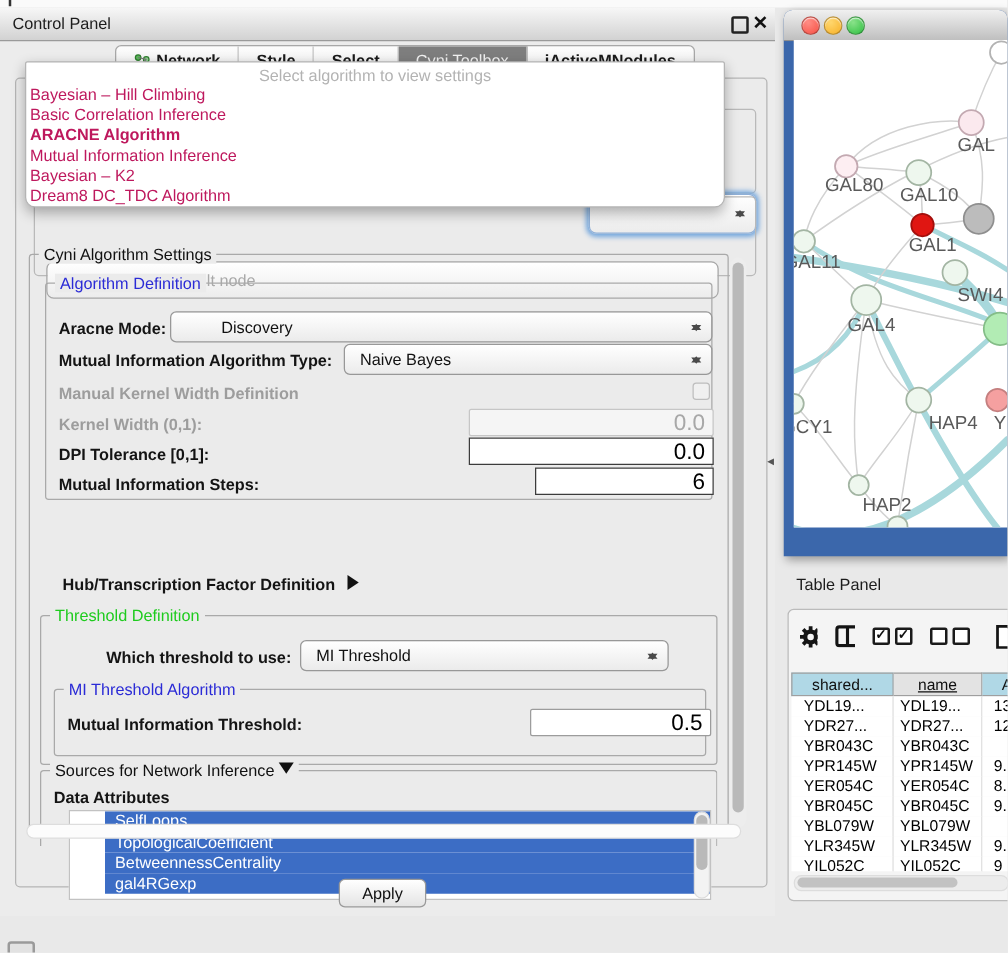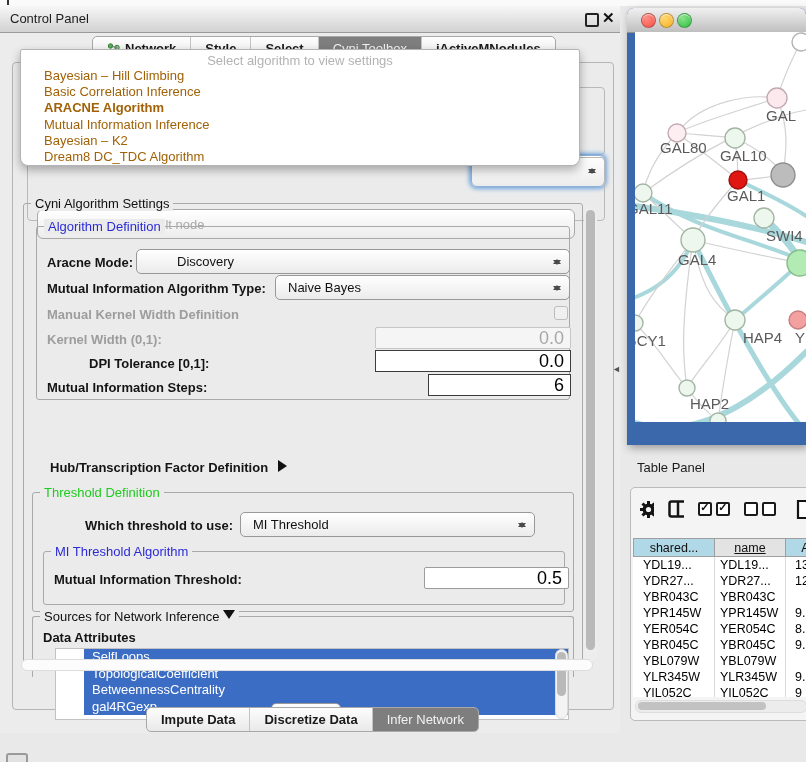--- a/index.html
+++ b/index.html
@@ -20,21 +20,21 @@
   #cp-tabs{left:92px;top:30px;height:24px;}
   
   #cp-body{left:12px;top:56px;width:600px;height:646px;border:1px solid #b5b5b5;border-radius:4px;background:#ebebeb;}
   
   .gfrag{border:1px solid #b9b9b9;border-radius:4px;}
   #frag-combo-ring{left:458px;top:92px;width:132px;height:30px;background:linear-gradient(#fff,#ececec);border:1px solid #8fb0d8;border-radius:6px;box-shadow:0 0 4px 2px #74a7dd;}
   #frag-combo2{left:24px;top:146px;width:538px;height:30px;background:linear-gradient(#fff,#ececec);border:1px solid #a8a8a8;border-radius:6px;font-size:13px;color:#a9a9a9;line-height:30px;padding-left:14px;box-sizing:border-box;overflow:hidden;}
   
   #popup{left:20px;top:49px;width:558px;height:115px;background:#fff;border:1px solid #b4b4b4;border-radius:2px 2px 8px 8px;box-shadow:0 4px 10px rgba(0,0,0,.3);overflow:hidden;}
   #popup-placeholder{width:100%;text-align:center;font-size:13px;color:#b3b3b3;padding-top:3px;height:15px;}
-  .algo-opt{font-size:13px;color:#a16207;line-height:16.2px;padding-left:3px;white-space:nowrap;margin-left:20px;}
+  .algo-opt{font-size:13px;color:#be185d;line-height:16.2px;padding-left:3px;white-space:nowrap;}
   .algo-opt.hl{font-weight:bold;}
   
   .gb{border:1px solid #a9a9a9;border-radius:3px;}
   .gb-label{position:absolute;top:-8px;left:7px;background:#ebebeb;padding:0 4px;font-size:13px;color:#111;white-space:nowrap;}
   .gb-label.blue{color:#2b2bd6;}
   .gb-label.green{color:#1ecb1e;}
   .flabel{font-size:13px;font-weight:bold;color:#141414;white-space:nowrap;}
   .flabel.dis{color:#9d9d9d;}
   .tf{background:#fff;border:1px solid #3c3c3c;font-size:18px;color:#000;text-align:right;padding:0 6px;line-height:20px;box-sizing:border-box;}
   .tf.soft{border:1px solid #9c9c9c;border-radius:2px;}
@@ -134,21 +134,21 @@
         <div class="abs gb" style="left:12px;top:22px;width:532px;height:172px;">
           <span class="gb-label blue">Algorithm Definition</span>
           <div class="abs flabel" style="left:10px;top:28px;">Aracne Mode:</div>
           <div class="abs combo" style="left:99px;top:22px;width:434px;height:25px;padding-left:40px;"><span>Discovery</span><span class="spin"></span></div>
           <div class="abs flabel" style="left:10px;top:54px;">Mutual Information Algorithm Type:</div>
           <div class="abs combo" style="left:238px;top:48px;width:295px;height:25px;"><span>Naive Bayes</span><span class="spin"></span></div>
           <div class="abs flabel dis" style="left:10px;top:80px;">Manual Kernel Width Definition</div>
           <div class="abs chk" style="left:517px;top:79px;"></div>
           <div class="abs flabel dis" style="left:10px;top:105px;">Kernel Width (0,1):</div>
           <div class="abs tf dis" style="left:338px;top:100px;width:196px;height:22px;">0.0</div>
-          <div class="abs flabel" style="left:10px;top:129px;margin-left:42px;">DPI Tolerance [0,1]:</div>
+          <div class="abs flabel" style="left:10px;top:129px;">DPI Tolerance [0,1]:</div>
           <div class="abs tf" style="left:338px;top:123px;width:196px;height:22px;">0.0</div>
           <div class="abs flabel" style="left:10px;top:153px;">Mutual Information Steps:</div>
           <div class="abs tf" style="left:391px;top:147px;width:143px;height:22px;">6</div>
         </div>
 
         <div class="abs flabel" style="left:26px;top:256px;font-weight:bold;"><span>Hub/Transcription Factor Definition</span> <span class="tri right" style="margin-left:6px;"></span></div>
 
         <div class="abs gb" style="left:8px;top:288px;width:540px;height:118px;">
           <span class="gb-label green">Threshold Definition</span>
           <div class="abs flabel" style="left:52px;top:25px;">Which threshold to use:</div>
@@ -177,31 +177,20 @@
         <div class="abs vtrack" style="left:560px;top:2px;width:13px;height:456px;background:#ededed;border:none;">
           <div class="vthumb" style="left:2px;top:4px;width:9px;height:440px;"></div>
         </div>
       </div>
 
       <div class="abs htrack" style="left:8px;top:596px;width:570px;height:10px;"></div>
 
       <div class="abs btn" style="left:258px;top:616px;width:68px;height:21px;line-height:21px;margin-top:24px;">Apply</div>
     </div>
 
-    <div class="abs tabbar" style="left:146px;top:701px;height:23px;">
-      <div class="tab">
-          <span>Impute Data</span>
-        </div>
-      <div class="tab">
-          <span>Discretize Data</span>
-        </div>
-      <div class="tab sel">
-          <span>Infer Network</span>
-        </div>
-    </div>
   </div>
 
   <div class="abs" id="popup">
     <div id="popup-placeholder">Select algorithm to view settings</div>
     <div id="algo-options">
         <div class="algo-opt">Bayesian – Hill Climbing</div>
         <div class="algo-opt">Basic Correlation Inference</div>
         <div class="algo-opt hl">ARACNE Algorithm</div>
         <div class="algo-opt">Mutual Information Inference</div>
         <div class="algo-opt">Bayesian – K2</div>

